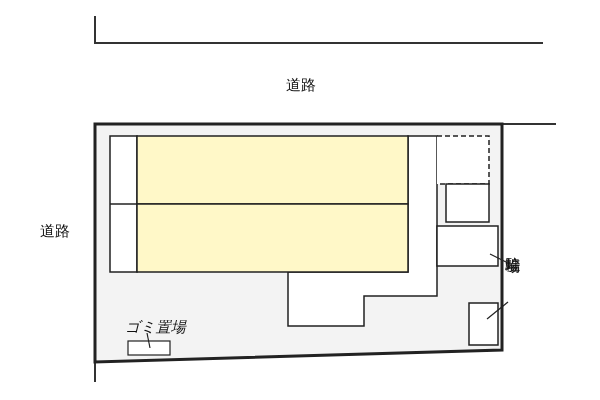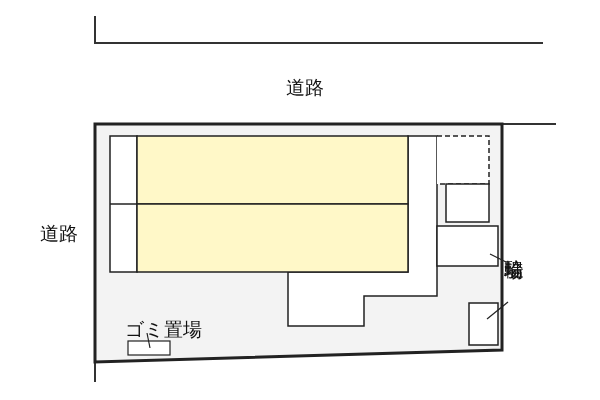--- a/index.html
+++ b/index.html
@@ -1,18 +1,18 @@
 <!DOCTYPE html>
 <html><head>
 <meta charset="utf-8">
 <style>
   html, body { margin: 0; padding: 0; background: #ffffff; }
   body { width: 600px; height: 400px; position: relative; overflow: hidden; font-family: "DejaVu Sans", sans-serif; }
   svg { position: absolute; left: 0; top: 0; }
-  .lbl { position: absolute; color: #111; font-size: 19px; line-height: 1; white-space: nowrap; font-family: "DejaVu Sans", sans-serif; }
+  .lbl { position: absolute; color: #111; font-size: 15px; line-height: 1; white-space: nowrap; font-family: "DejaVu Sans", sans-serif; }
   .vert { writing-mode: vertical-rl; letter-spacing: 1px; }
 </style>
 </head>
 <body>
 
 <svg width="600" height="400" viewBox="0 0 600 400">
 
   <polyline points="95,16 95,43 543,43" fill="none" stroke="#333" stroke-width="2"></polyline>
 
   <line x1="500" y1="124" x2="556" y2="124" stroke="#333" stroke-width="2"></line>
@@ -39,13 +39,13 @@
   <line x1="490" y1="254" x2="506" y2="262" stroke="#222" stroke-width="1.2"></line>
   <line x1="487" y1="319" x2="508" y2="302" stroke="#222" stroke-width="1.2"></line>
 
   <rect x="128" y="341" width="42" height="14" fill="#fff" stroke="#222" stroke-width="1.2"></rect>
   <line x1="147" y1="333" x2="150" y2="348" stroke="#222" stroke-width="1.2"></line>
 </svg>
 
 <div class="lbl" style="left:286px; top:78px;">道路</div>
 <div class="lbl" style="left:40px; top:224px;">道路</div>
 <div class="lbl vert" style="left:505px; top:244px;">駐輪場</div>
-<div class="lbl" style="left:125px; top:320px;">ゴミ置場</div>
+<div class="lbl" style="left:125px; top:320px;font-style:italic;">ゴミ置場</div>
 
 </body></html>

